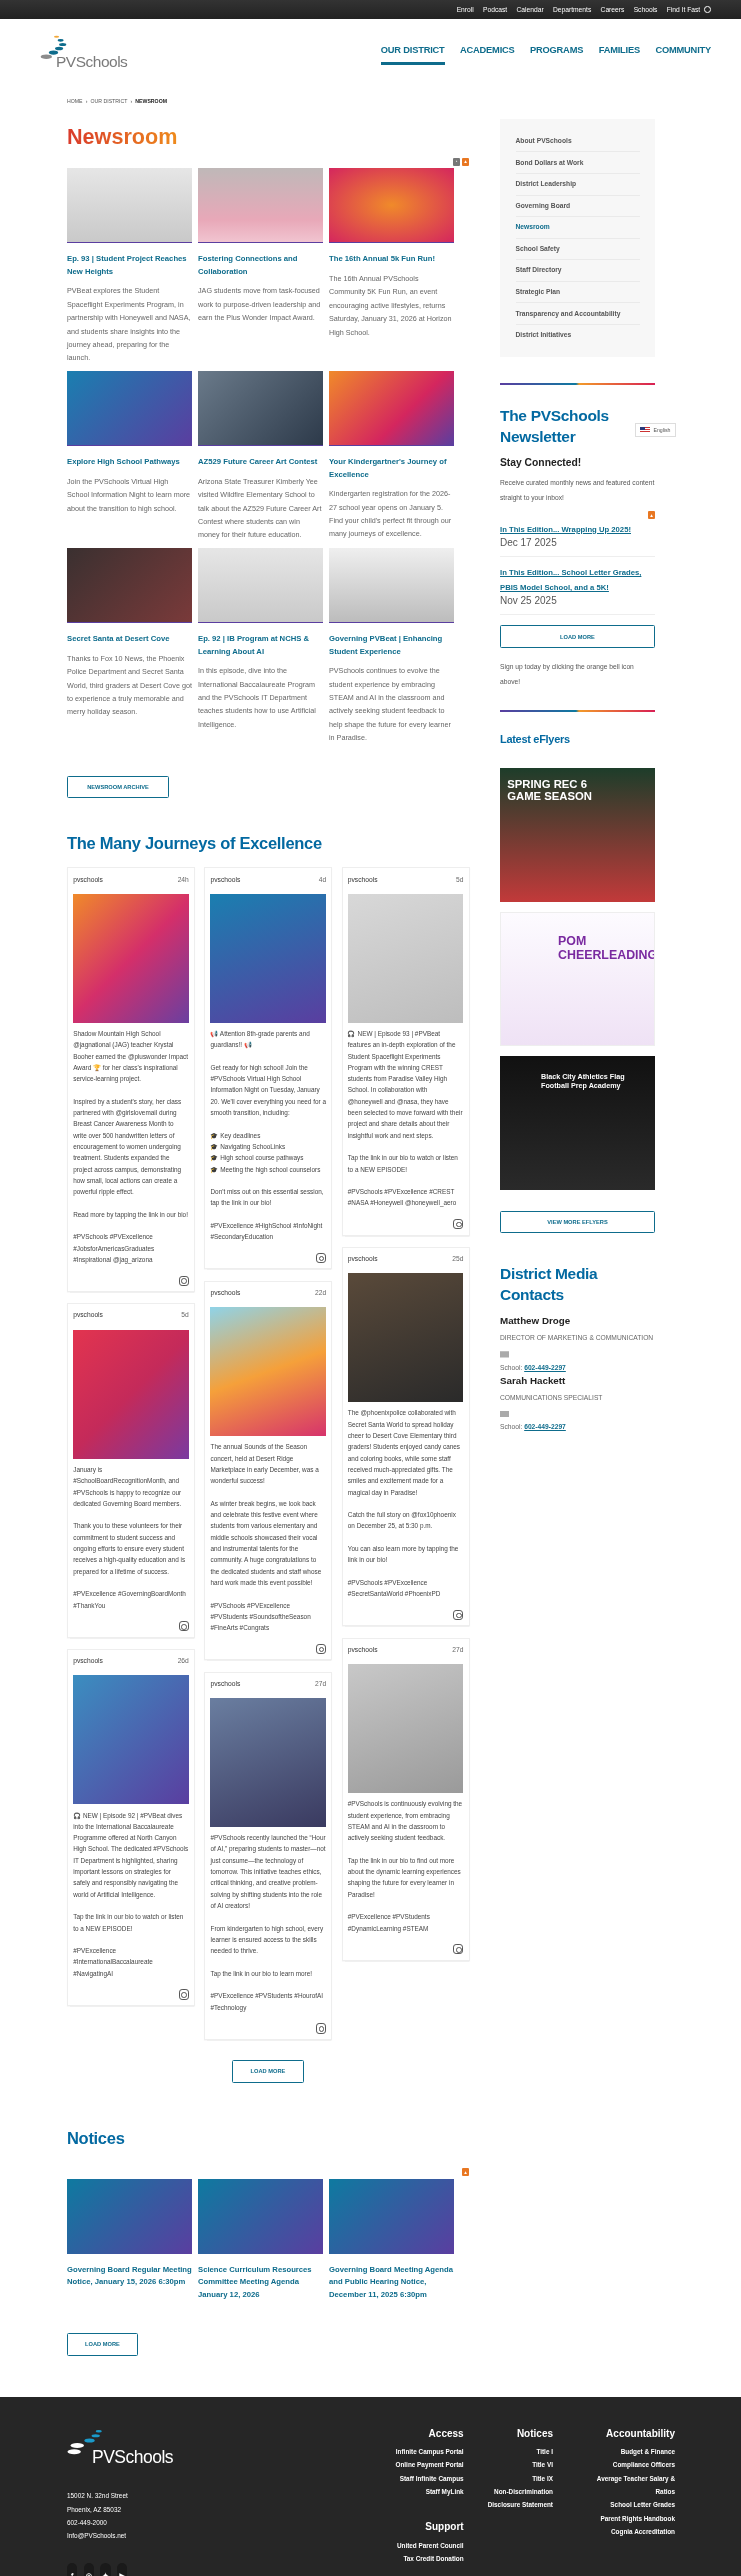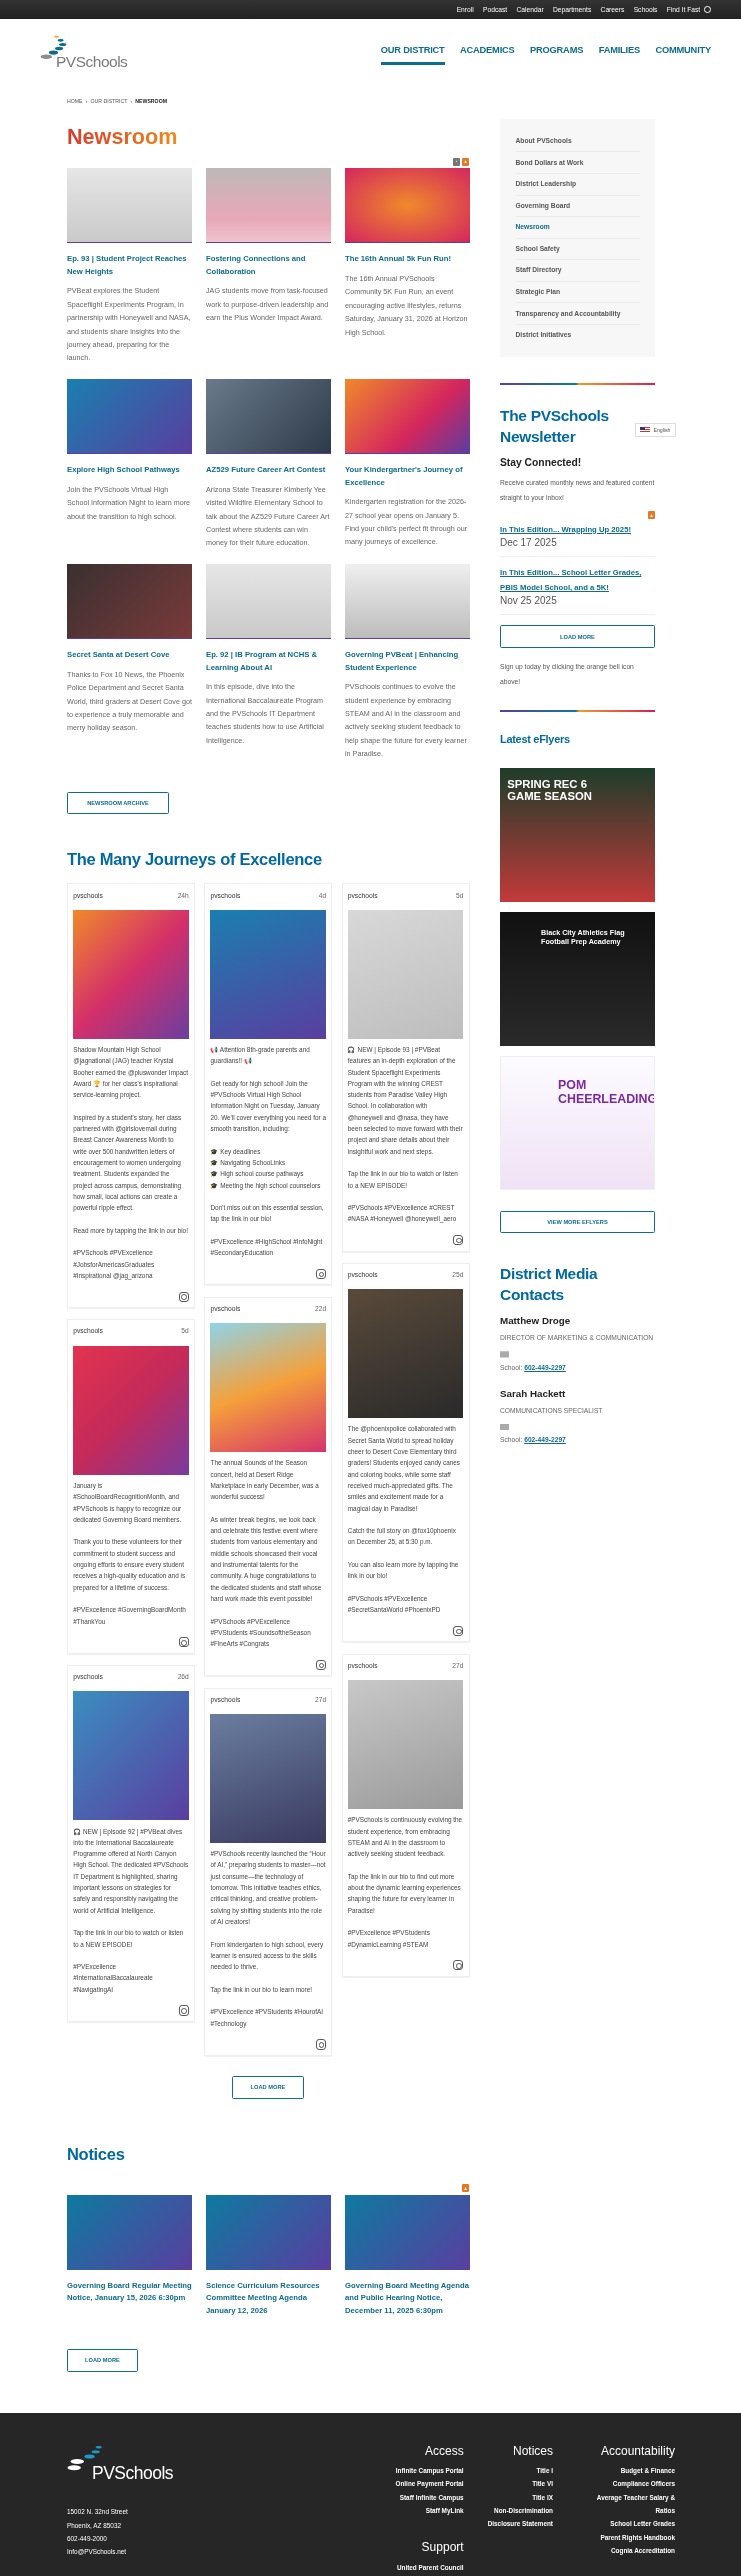--- a/index.html
+++ b/index.html
@@ -15,21 +15,21 @@
 .mainnav a{font-weight:bold;color:#0e6c8c;font-size:9.3px;letter-spacing:-0.2px;padding-bottom:7.2px;border-bottom:3.1px solid transparent}
 .mainnav a.active{border-bottom-color:#0e6c8c}
 .crumbs{padding:0 67px;font-size:5.2px;color:#555;height:20.6px;display:flex;align-items:center;gap:3.1px;margin-top:5.2px}
 .crumbs b{color:#222}
 .wrap{display:flex;padding:0 67px;gap:31px}
 .main{width:402px}
 .side{width:155px}
 h1.newsroom{font-size:21.6px;font-weight:bold;background:linear-gradient(90deg,#d93a2b,#ee8a1c);-webkit-background-clip:text;color:transparent;margin:12.4px 0 8.2px;display:inline-block}
 .icons-row{display:flex;justify-content:flex-end;gap:2.1px;height:9.3px;margin-bottom:1px}
 .sq{width:7.2px;height:8.2px;border-radius:1px;display:inline-flex;align-items:center;justify-content:center;color:#fff;font-size:4.6px}
-.grid3{display:grid;grid-template-columns:repeat(3,125px);gap:14px}
+.grid3{display:grid;grid-template-columns:repeat(3,125px);gap:6px}
 .news-card .img{height:75px;border-bottom:1.5px solid #5a3ea0}
 .news-card h3{color:#0e6c8c;font-size:7.7px;line-height:12.4px;margin:10.3px 0 6.2px;font-weight:bold}
 .news-card p{font-size:7.2px;line-height:13.4px;color:#666}
 .btn-out{border:0.5px solid #0e6c8c;border-radius:1.5px;color:#0e6c8c;font-weight:bold;font-size:5.7px;text-align:center;display:inline-block;padding:7.2px 0}
 h2.teal{color:#0369a1;font-size:16.5px;font-weight:bold;letter-spacing:-0.3px}
 .social{display:grid;grid-template-columns:repeat(3,128px);gap:9.3px;align-items:start}
 .scol{display:flex;flex-direction:column;gap:11.3px}
 .post{border:0.5px solid #eee;box-shadow:0 0.5px 1px rgba(0,0,0,.06);padding:7.2px 5.2px 5.2px}
 .post .hd{display:flex;justify-content:space-between;font-size:6.7px;color:#333;margin-bottom:11.3px}
 .post .hd .t{color:#666}
@@ -48,21 +48,21 @@
 .nl-item .d{font-size:10px;color:#555}
 .flyer{width:155px;height:134px;margin-bottom:10.3px;position:relative;overflow:hidden}
 .contact h4{font-size:9.8px;color:#222;font-weight:bold;margin:9.3px 0 5.2px}
 .contact .role{font-size:6.7px;color:#666;line-height:14px}
 .contact .env{width:9.3px;height:6.2px;background:#aaa;margin:6.2px 0;clip-path:polygon(0 0,100% 0,100% 100%,0 100%)}
 .contact .ph{font-size:6.7px;color:#666}
 .contact .ph a{color:#0e6c8c;font-weight:bold;text-decoration:underline}
 .footer{background:#262626;margin-top:41px;position:relative;color:#fff;overflow:hidden}
 .footer .inner{padding:31px 67px 0;display:flex;justify-content:space-between;position:relative;height:222px}
 .fcol{text-align:right}
-.fcol h5{font-size:12px;font-weight:normal;margin-bottom:6.2px}
+.fcol h5{font-size:10px;font-weight:bold;margin-bottom:6.2px}
 .fcol a{display:block;font-size:6.4px;line-height:13.4px;font-weight:bold}
 .soc{width:10.3px;height:25px;border-radius:5.2px;background:#1a1a1a;display:inline-flex;align-items:center;justify-content:center;font-size:7.2px;font-weight:bold;margin-right:4.1px}
 </style>
 </head>
 <body>
 
 <div class="topbar">
   <span>Enroll</span>
   <span>Podcast</span>
   <span>Calendar</span>
@@ -369,35 +369,35 @@
   <div class="nl-item" style="padding-top:2.1px"><a>In This Edition... Wrapping Up 2025!</a><div class="d">Dec 17 2025</div></div>
   <div class="nl-item"><a>In This Edition... School Letter Grades, PBIS Model School, and a 5K!</a><div class="d">Nov 25 2025</div></div>
   <a class="btn-out" style="width:155px;margin-top:10.3px">LOAD MORE</a>
   <p style="font-size:6.7px;line-height:15px;color:#555;margin-top:11.3px">Sign up today by clicking the orange bell icon above!</p>
   <div class="gbar" style="margin:20.6px 0 20.6px"></div>
 
   <h2 class="teal" style="font-size:11px;margin-bottom:23px">Latest eFlyers</h2>
   <div class="flyer" style="background:linear-gradient(180deg,#1d3d2a,#c23a3a)">
         <span style="position:absolute;left:7.2px;top:10.3px;color:#fff;font-weight:bold;font-size:11.3px;width:103px">SPRING REC 6 GAME SEASON</span>
       </div>
+  <div class="flyer" style="background:linear-gradient(180deg,#fdfbff,#efe2f5);border:0.5px solid #eee">
+        <span style="position:absolute;left:57px;top:20.6px;color:#7a2aa0;font-weight:bold;font-size:12.4px">POM CHEERLEADING</span>
+      </div>
   <div class="flyer" style="background:linear-gradient(180deg,#111,#2a2a2a)">
         <span style="position:absolute;left:41px;top:15.5px;color:#fff;font-weight:bold;font-size:7.2px;width:103px">Black City Athletics Flag Football Prep Academy</span>
-      </div>
-  <div class="flyer" style="background:linear-gradient(180deg,#fdfbff,#efe2f5);border:0.5px solid #eee">
-        <span style="position:absolute;left:57px;top:20.6px;color:#7a2aa0;font-weight:bold;font-size:12.4px">POM CHEERLEADING</span>
       </div>
   <a class="btn-out" style="width:155px;margin-top:10.3px">VIEW MORE EFLYERS</a>
 
   <div class="contact" style="margin-top:31px">
     <h2 class="teal" style="font-size:15.5px;line-height:20.6px">District Media Contacts</h2>
     <h4>Matthew Droge</h4>
     <div class="role">DIRECTOR OF MARKETING &amp; COMMUNICATION</div>
     <div class="env"></div>
     <div class="ph"><span>School:</span> <a>602-449-2297</a></div>
-    <h4 style="margin-top:17px">Sarah Hackett</h4>
+    <h4 style="margin-top:4px">Sarah Hackett</h4>
     <div class="role">COMMUNICATIONS SPECIALIST</div>
     <div class="env"></div>
     <div class="ph"><span>School:</span> <a>602-449-2297</a></div>
   </div>
 </div>
 </div>
 
 <div class="footer">
   <div class="inner">
     <div>

